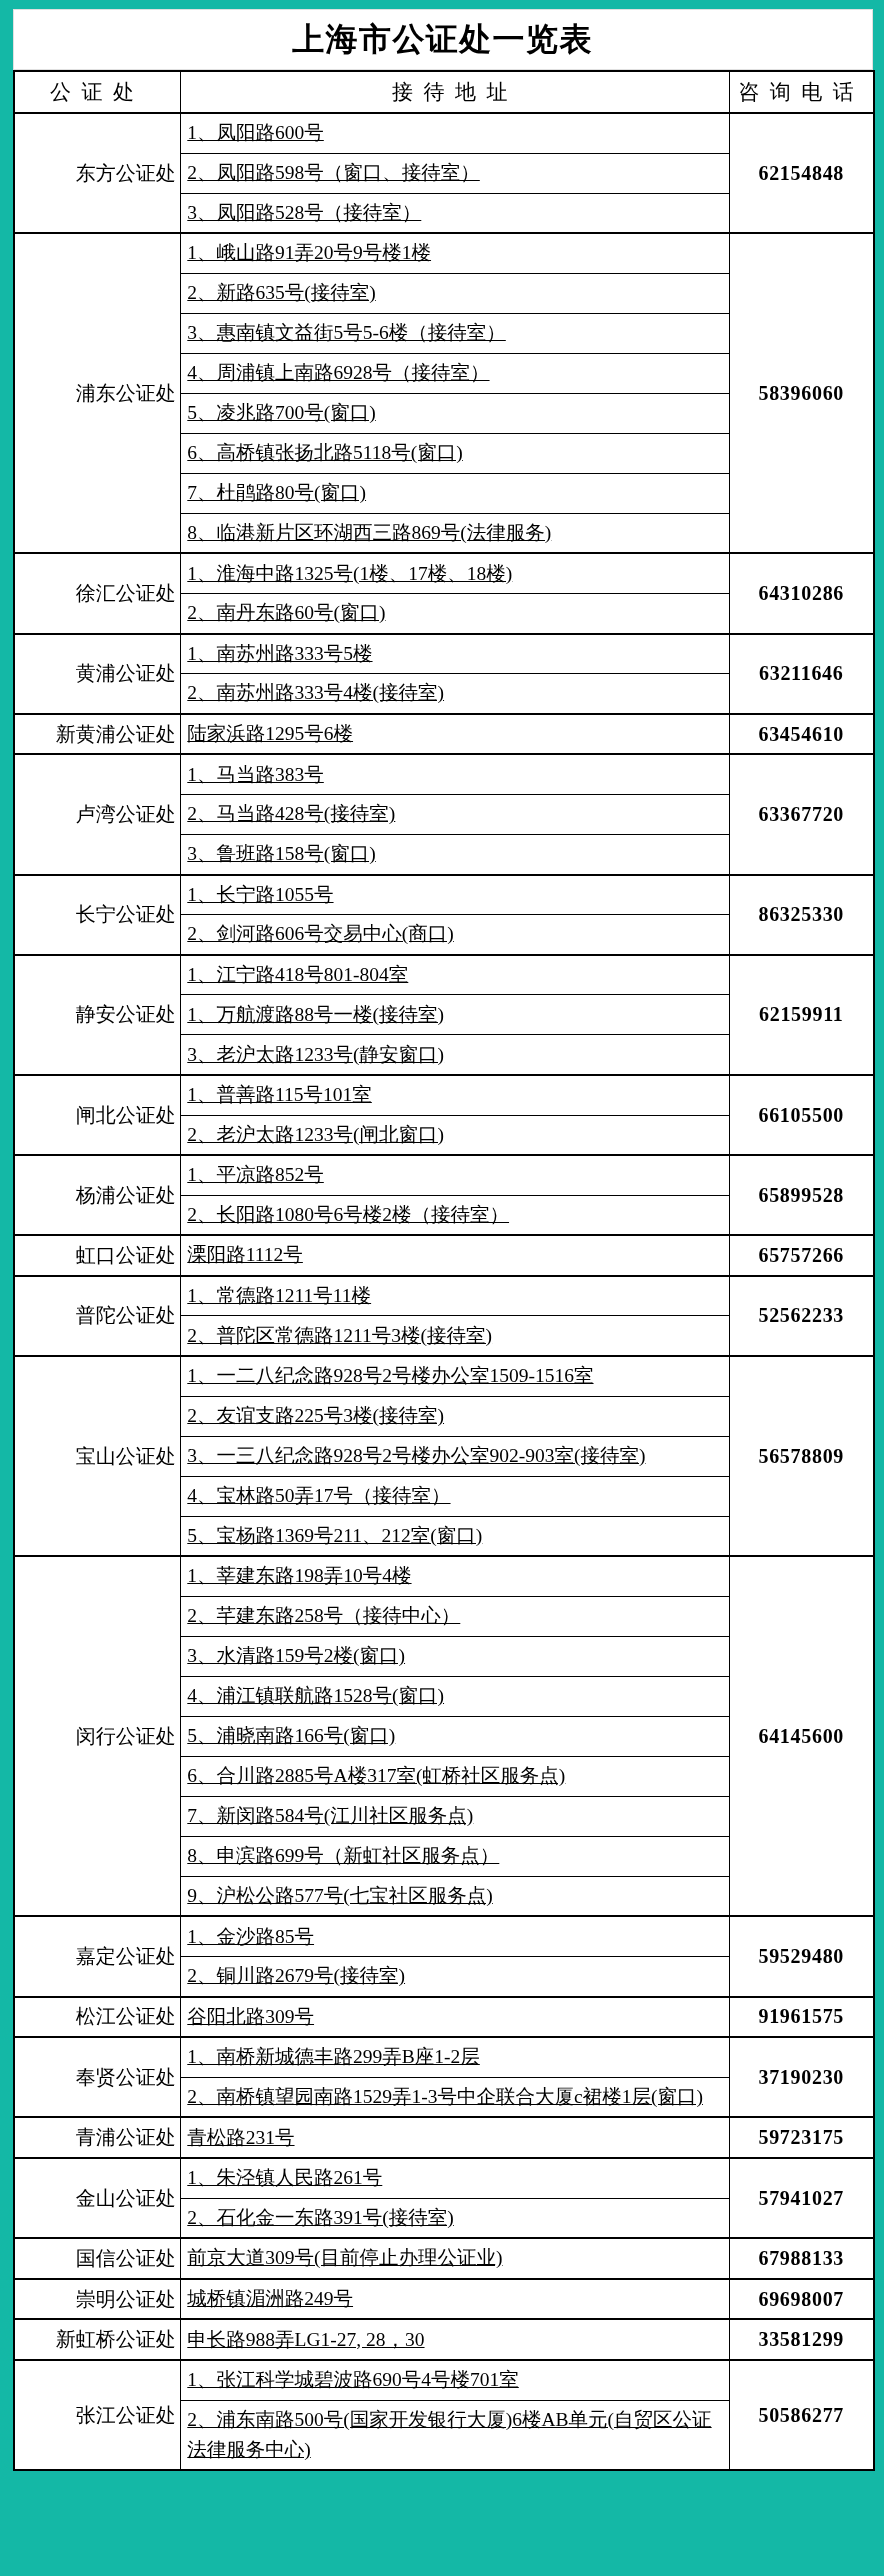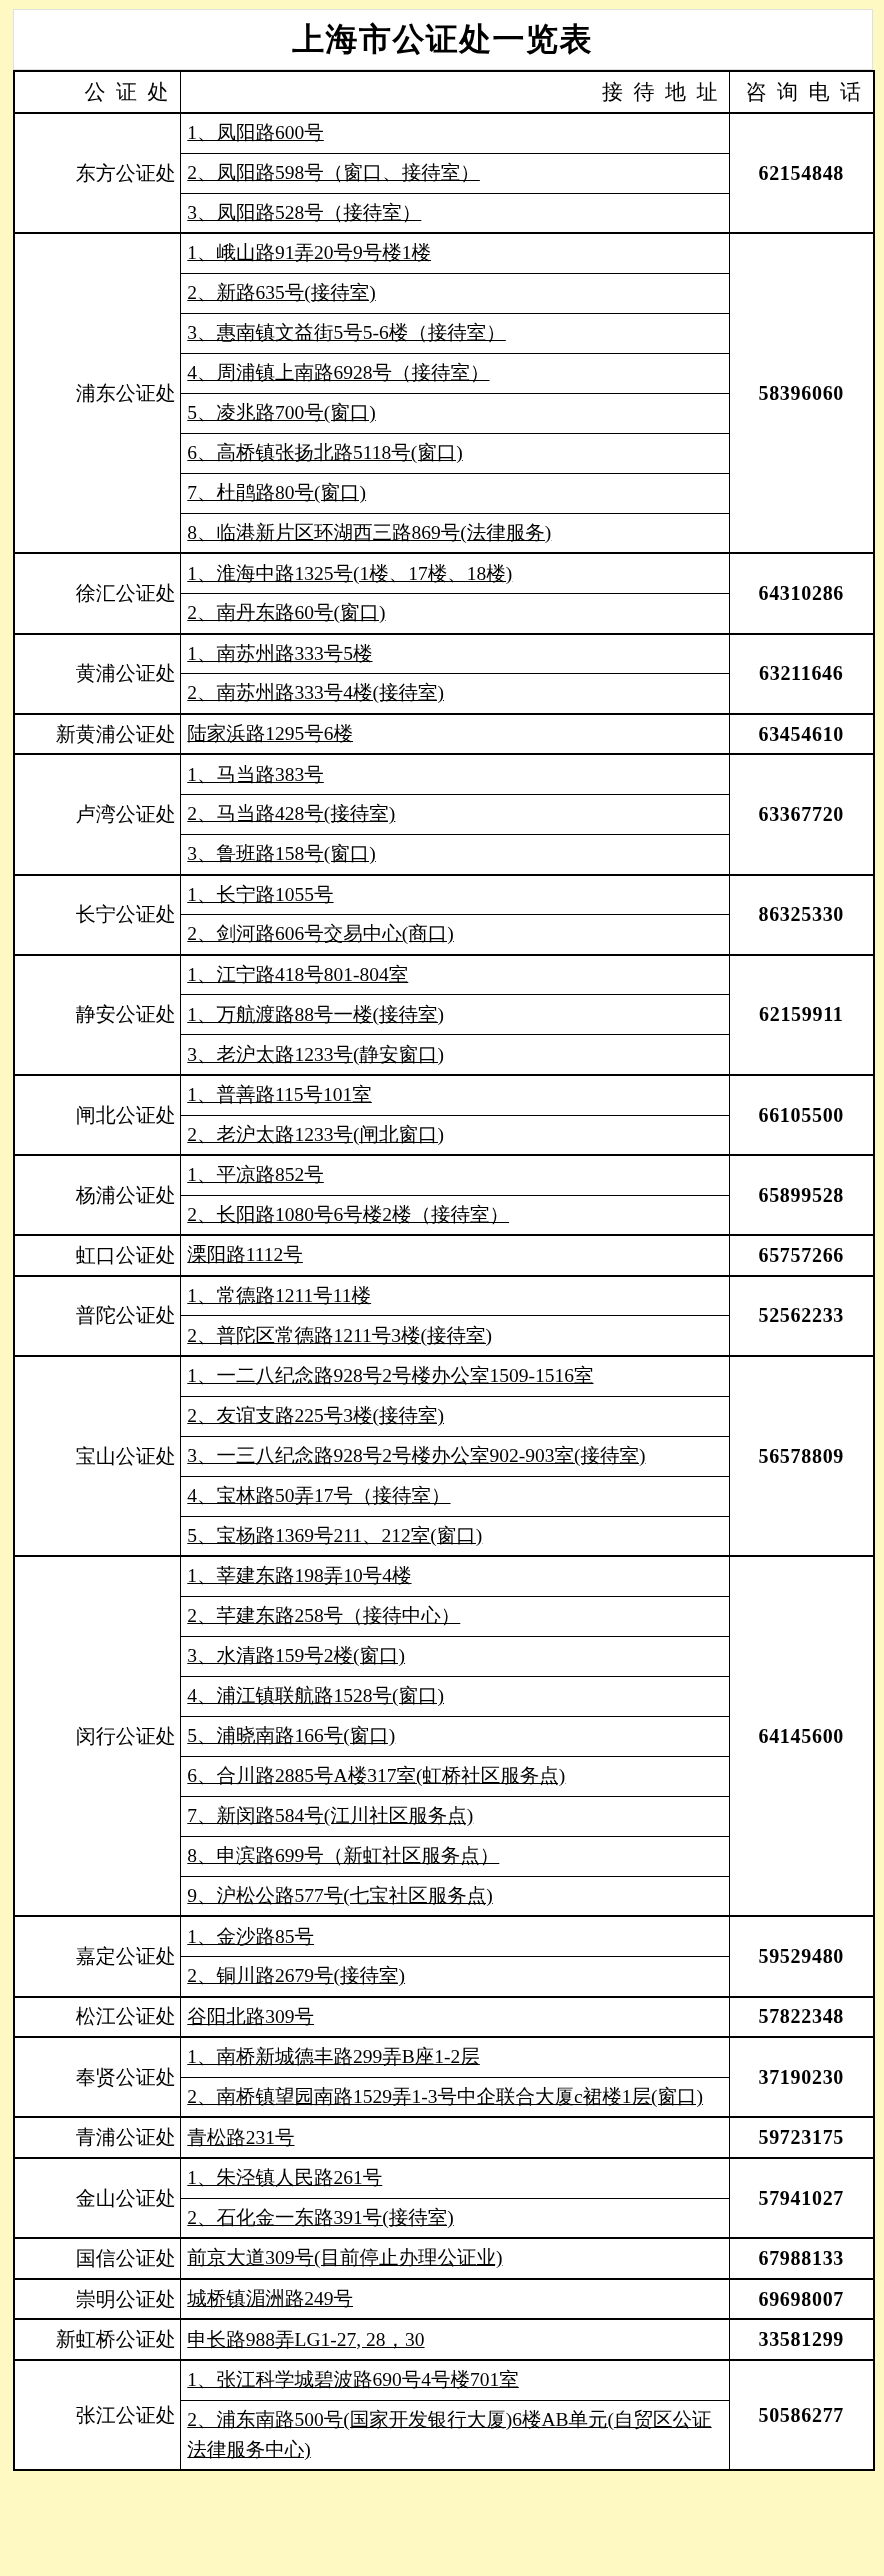--- a/index.html
+++ b/index.html
@@ -8,21 +8,21 @@
     background:#ffffff;
   }
   body{
     width:885px;
     font-family:"Liberation Serif","DejaVu Serif",serif;
     color:#000;
   }
   .sheet{
     width:885px;
     min-height:2576px;
-    background:#fef9c3;
+    background:#14b8a6;
     box-sizing:border-box;
     padding:9px 0 0 12.5px;
   }
   .title-block{
     width:860px;
     height:61px;
     box-sizing:border-box;
     border:1.4px solid #e0e0e0;
     display:flex;
     align-items:center;
@@ -45,21 +45,21 @@
   table.notary th,
   table.notary td{
     border:1.4px solid #000;
     box-sizing:border-box;
     vertical-align:middle;
   }
   table.notary thead th{
     height:42px;
     font-size:21px;
     font-weight:normal;
-    text-align:right;
+    text-align:center;
     letter-spacing:0.5em;
     border-bottom:2.1px solid #000;
   }
   td.office{
     text-align:right;
     font-size:20px;
     padding:2.8px 4.2px;
   }
   td.addr{
     text-align:left;
@@ -270,21 +270,21 @@
           <td rowspan="2" class="office">嘉定公证处</td>
           <td class="addr">1、金沙路85号</td>
           <td rowspan="2" class="phone">59529480</td>
         </tr>
         <tr>
           <td class="addr">2、铜川路2679号(接待室)</td>
         </tr>
         <tr class="office-first">
           <td rowspan="1" class="office">松江公证处</td>
           <td class="addr">谷阳北路309号</td>
-          <td rowspan="1" class="phone">57822348</td>
+          <td rowspan="1" class="phone">91961575</td>
         </tr>
         <tr class="office-first">
           <td rowspan="2" class="office">奉贤公证处</td>
           <td class="addr">1、南桥新城德丰路299弄B座1-2层</td>
           <td rowspan="2" class="phone">37190230</td>
         </tr>
         <tr>
           <td class="addr">2、南桥镇望园南路1529弄1-3号中企联合大厦c裙楼1层(窗口)</td>
         </tr>
         <tr class="office-first">

